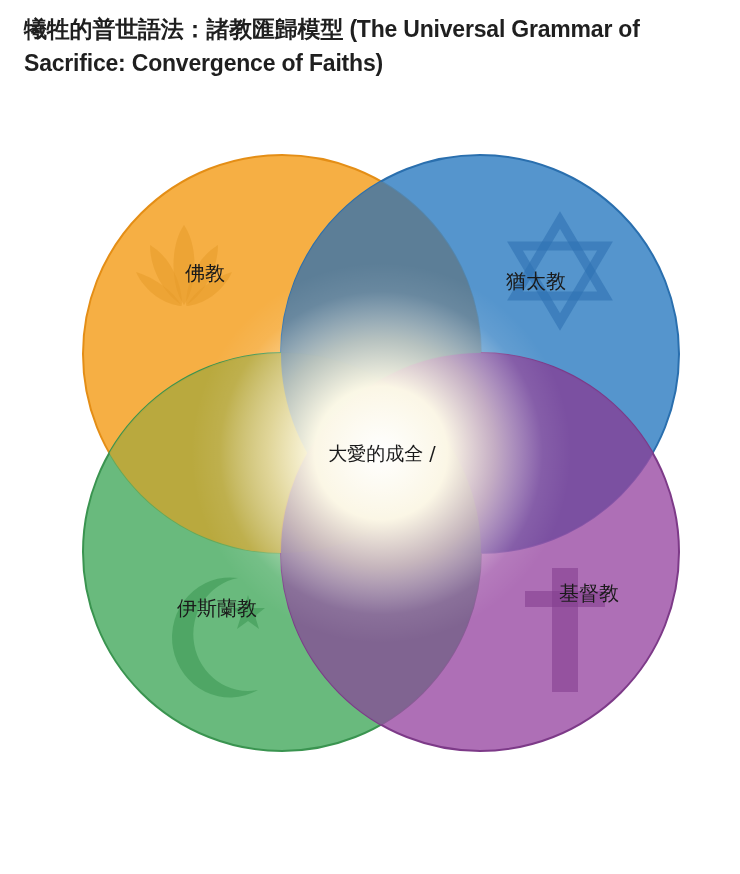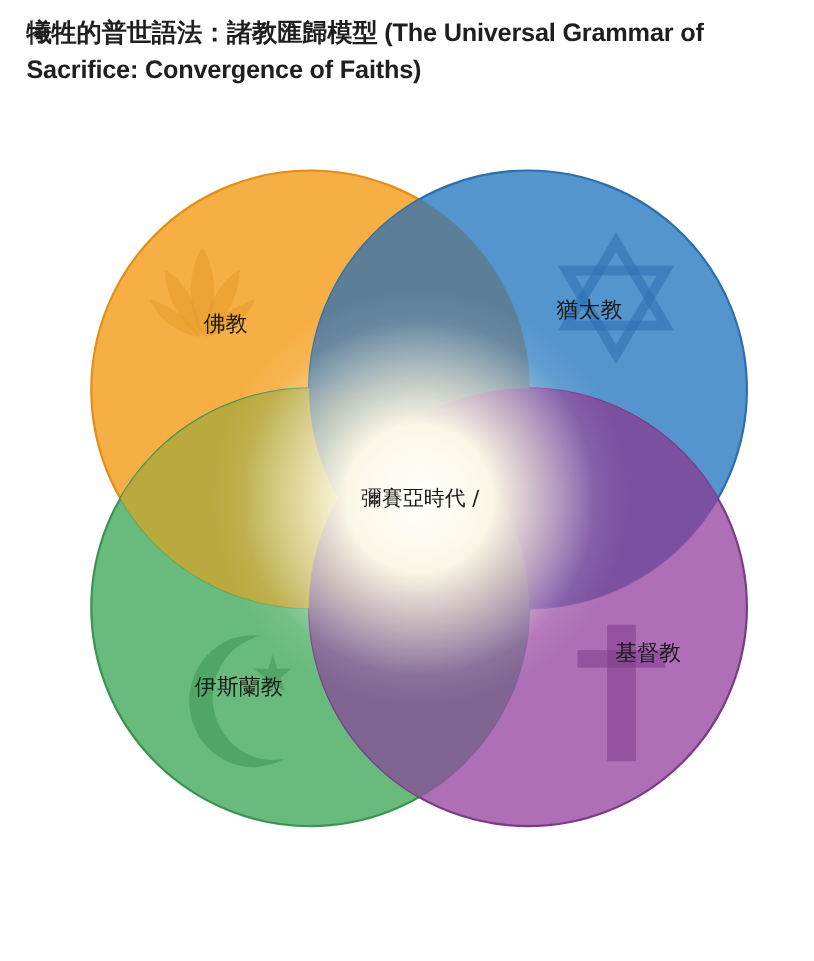--- a/index.html
+++ b/index.html
@@ -94,23 +94,23 @@
   </g>
 
   <g fill="#843f90" fill-opacity="0.6">
     <rect x="552" y="568" width="26" height="124"></rect>
     <rect x="525" y="591" width="80" height="16"></rect>
   </g>
 
   <circle cx="381" cy="453" r="190" fill="url(#glow)"></circle>
 </svg>
 
-<div class="label" style="left:205px; top:294px;">佛教</div>
+<div class="label" style="left:205px; top:273px;">佛教</div>
 <div class="label" style="left:536px; top:281px;">猶太教</div>
-<div class="label" style="left:217px; top:624px;text-align:center;">伊斯蘭教</div>
+<div class="label" style="left:217px; top:608px;text-align:center;">伊斯蘭教</div>
 <div class="label" style="left:557px; top:593px;margin-left:32px;">基督教</div>
 
 <div class="label center-label" style="left:382px; top:453px;">
-  <div>彌賽亞時代 /</div>
+  <div>大愛的成全 /</div>
 </div>
 
 <div class="caption">
 </div>
 
 </body></html>

